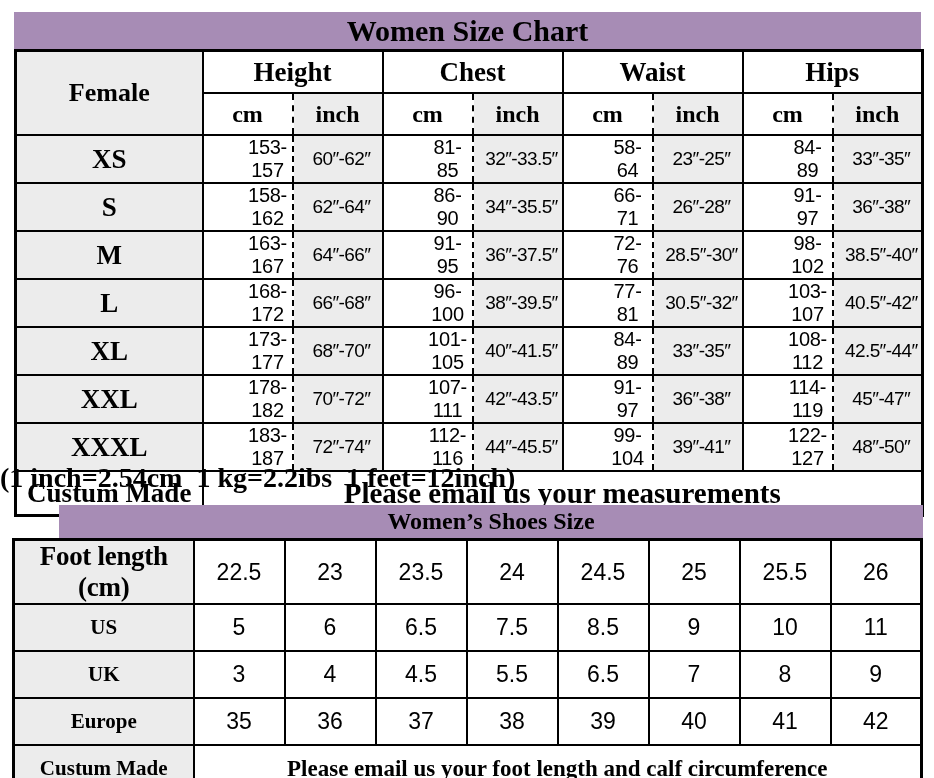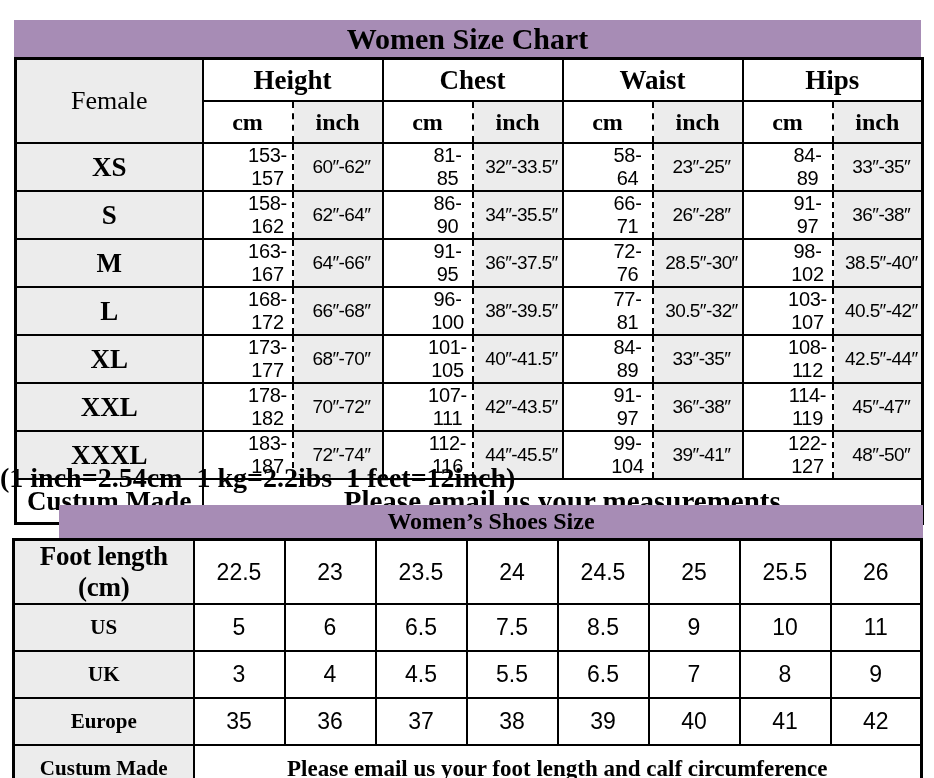--- a/index.html
+++ b/index.html
@@ -10,21 +10,21 @@
   body {
     width: 934px;
     height: 778px;
     position: relative;
     font-family: "Liberation Serif", serif;
     color: #000;
   }
   .chart-wrap {
     position: absolute;
   }
-  #wrap1 { left: 14px; top: 20px; width: 907px; }
+  #wrap1 { left: 14px; top: 12px; width: 907px; }
   #wrap2 { left: 12px; top: 505px; width: 911px; }
 
   .title-bar {
     background: #a78cb5;
     text-align: center;
     font-weight: bold;
     font-family: "Liberation Serif", serif;
   }
   #wrap1 .title-bar {
     height: 37px;
@@ -48,21 +48,21 @@
     border: 2px solid #000;
     text-align: center;
     vertical-align: middle;
     padding: 0;
     overflow: hidden;
   }
   .gray { background: #ececec; }
   .white { background: #ffffff; }
 
   
-  #size-table .corner-cell { font-size: 26px; font-weight: normal; }
+  #size-table .corner-cell { font-size: 26px; font-weight: bold; }
   #size-table .group-cell  { font-size: 27px; font-weight: bold; height: 40px; }
   #size-table .unit-cell   { font-size: 24px; font-weight: bold; height: 40px; }
   #size-table .size-label  { font-size: 27px; font-weight: bold; }
   #size-table .data-row td { height: 41px; }
   #size-table .cm-cell {
     font-family: "Liberation Sans", sans-serif;
     font-size: 20px;
     border-right: 2px dashed #000;
     letter-spacing: -0.3px;
     padding-left: 40px;

